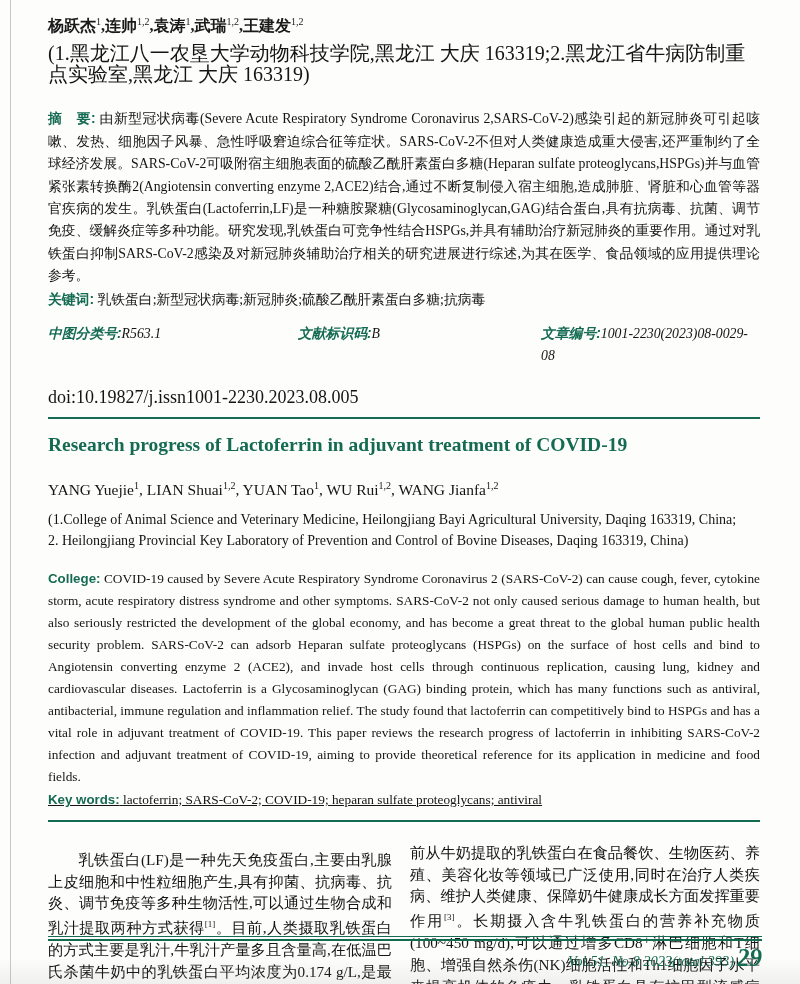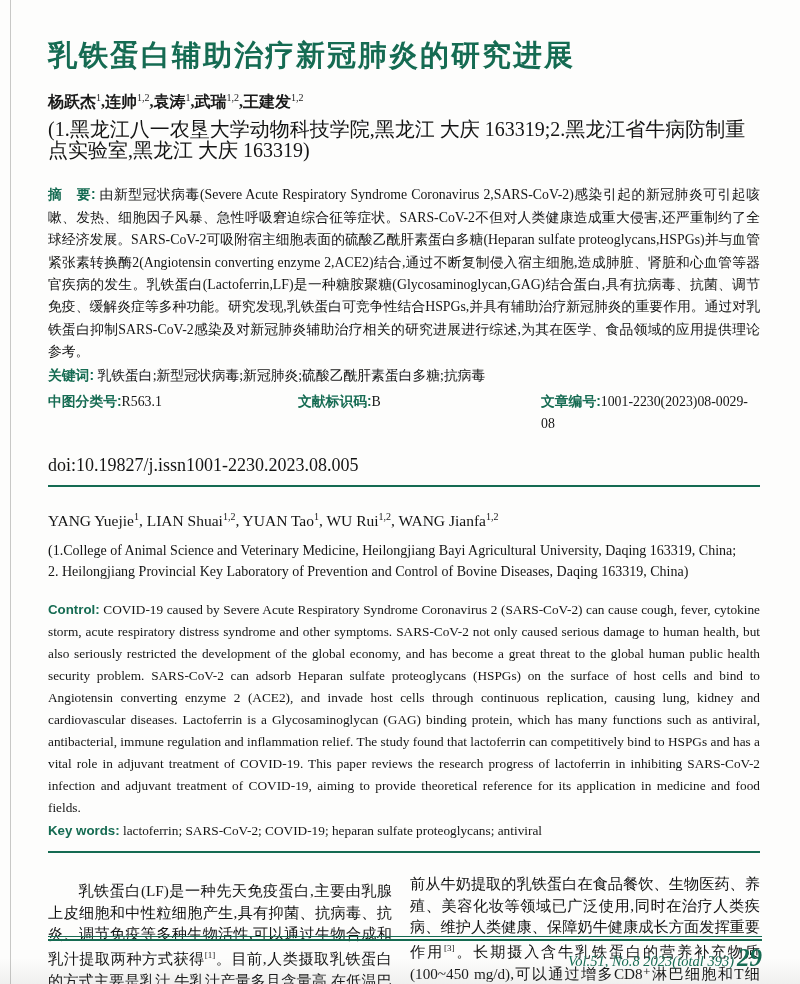--- a/index.html
+++ b/index.html
@@ -26,32 +26,32 @@
     margin-top:16px;
     font-family:Liberation Serif, serif;
     font-weight:700;font-size:16px;color:#1a1a1a;
   }
   .cn-authors sup,.en-authors sup{font-size:10px;font-weight:400;}
   .cn-affil{margin-top:6px;font-size:20px;line-height:21px;}
 
   .cn-abstract{margin-top:23px;font-size:13.8px;line-height:22.4px;text-align:justify;}
   .lbl{font-family:"Liberation Sans","DejaVu Sans",sans-serif;font-weight:700;color:#156b52;}
   .kw-line{font-size:13.8px;line-height:22px;margin-top:1px;}
-  .meta-row{display:flex;margin-top:4px;font-size:13.8px;line-height:22px;}
+  .meta-row{display:flex;margin-top:12px;font-size:13.8px;line-height:22px;font-style:italic;}
   .meta-row .m1{width:252px;}
   .meta-row .m2{width:245px;}
   .doi-line{margin-top:20px;font-size:18px;}
   .hr-green{border:none;border-top:2px solid #156b52;margin:9px 0 0 0;}
 
   
   .en-title{margin-top:15px;font-size:19.5px;font-weight:700;color:#156b52;}
   .en-authors{margin-top:24px;font-size:15.5px;}
   .en-affil{margin-top:10px;font-size:14px;line-height:21px;}
   .en-abstract{margin-top:17px;font-size:13.3px;line-height:22px;text-align:justify;}
-  .en-kw{font-size:13.3px;line-height:22px;margin-top:1px;}
+  .en-kw{font-size:13.3px;line-height:22px;margin-top:1px;text-decoration:underline;}
 
   
   .columns{display:flex;gap:18px;margin-top:18px;}
   .col-left{width:344px;}
   .col-right{width:350px;}
   .sec-head{
     font-family:"Liberation Sans","DejaVu Sans",sans-serif;
     font-weight:800;font-size:17.5px;color:#156b52;margin-top:8px;
   }
   .sec-head .sec-num{margin-right:18px;font-weight:700;}
@@ -66,21 +66,20 @@
   .footer-journal{font-size:14.5px;}
   .footer-page{font-size:25px;font-weight:700;margin-left:3px;}
 </style>
 </head>
 <body>
 
 <div class="scan-edge-left"></div>
 
 <div class="content">
 
-  <div class="cn-title">乳铁蛋白辅助治疗新冠肺炎的研究进展</div>
 
   <div class="cn-authors"><span>杨跃杰</span><sup>1</sup>,<span>连帅</span><sup>1,2</sup>,<span>袁涛</span><sup>1</sup>,<span>武瑞</span><sup>1,2</sup>,<span>王建发</span><sup>1,2</sup></div>
 
   <div class="cn-affil">(1.黑龙江八一农垦大学动物科技学院,黑龙江 大庆 163319;2.黑龙江省牛病防制重点实验室,黑龙江 大庆 163319)</div>
 
   <div class="cn-abstract">
     <span class="lbl">摘　要:</span>
     <span>由新型冠状病毒(Severe Acute Respiratory Syndrome Coronavirus 2,SARS-CoV-2)感染引起的新冠肺炎可引起咳嗽、发热、细胞因子风暴、急性呼吸窘迫综合征等症状。SARS-CoV-2不但对人类健康造成重大侵害,还严重制约了全球经济发展。SARS-CoV-2可吸附宿主细胞表面的硫酸乙酰肝素蛋白多糖(Heparan sulfate proteoglycans,HSPGs)并与血管紧张素转换酶2(Angiotensin converting enzyme 2,ACE2)结合,通过不断复制侵入宿主细胞,造成肺脏、肾脏和心血管等器官疾病的发生。乳铁蛋白(Lactoferrin,LF)是一种糖胺聚糖(Glycosaminoglycan,GAG)结合蛋白,具有抗病毒、抗菌、调节免疫、缓解炎症等多种功能。研究发现,乳铁蛋白可竞争性结合HSPGs,并具有辅助治疗新冠肺炎的重要作用。通过对乳铁蛋白抑制SARS-CoV-2感染及对新冠肺炎辅助治疗相关的研究进展进行综述,为其在医学、食品领域的应用提供理论参考。</span>
   </div>
 
@@ -98,30 +97,31 @@
     </span>
     <span class="m3">
       <span class="lbl">文章编号:</span><span>1001-2230(2023)08-0029-08</span>
     </span>
   </div>
 
   <div class="doi-line">doi:10.19827/j.issn1001-2230.2023.08.005</div>
 
   <hr class="hr-green">
 
+  <div class="en-title">Research progress of Lactoferrin in adjuvant treatment of COVID-19</div>
 
   <div class="en-authors"><span>YANG Yuejie</span><sup>1</sup>, <span>LIAN Shuai</span><sup>1,2</sup>, <span>YUAN Tao</span><sup>1</sup>, <span>WU Rui</span><sup>1,2</sup>, <span>WANG Jianfa</span><sup>1,2</sup></div>
 
   <div class="en-affil">
     <div>(1.College of Animal Science and Veterinary Medicine, Heilongjiang Bayi Agricultural University, Daqing 163319, China;</div>
     <div>2. Heilongjiang Provincial Key Laboratory of Prevention and Control of Bovine Diseases, Daqing 163319, China)</div>
   </div>
 
   <div class="en-abstract">
-    <span class="lbl">Control:</span>
+    <span class="lbl">College:</span>
     <span>COVID-19 caused by Severe Acute Respiratory Syndrome Coronavirus 2 (SARS-CoV-2) can cause cough, fever, cytokine storm, acute respiratory distress syndrome and other symptoms. SARS-CoV-2 not only caused serious damage to human health, but also seriously restricted the development of the global economy, and has become a great threat to the global human public health security problem. SARS-CoV-2 can adsorb Heparan sulfate proteoglycans (HSPGs) on the surface of host cells and bind to Angiotensin converting enzyme 2 (ACE2), and invade host cells through continuous replication, causing lung, kidney and cardiovascular diseases. Lactoferrin is a Glycosaminoglycan (GAG) binding protein, which has many functions such as antiviral, antibacterial, immune regulation and inflammation relief. The study found that lactoferrin can competitively bind to HSPGs and has a vital role in adjuvant treatment of COVID-19. This paper reviews the research progress of lactoferrin in inhibiting SARS-CoV-2 infection and adjuvant treatment of COVID-19, aiming to provide theoretical reference for its application in medicine and food fields.</span>
   </div>
 
   <div class="en-kw">
     <span class="lbl">Key words:</span>
     <span>lactoferrin; SARS-CoV-2; COVID-19; heparan sulfate proteoglycans; antiviral</span>
   </div>
 
   <hr class="hr-green">
 

